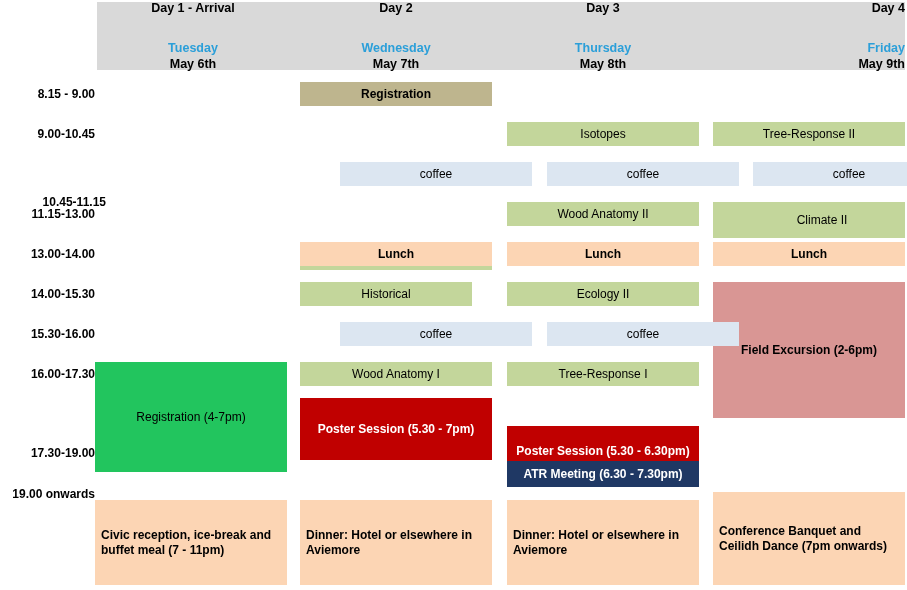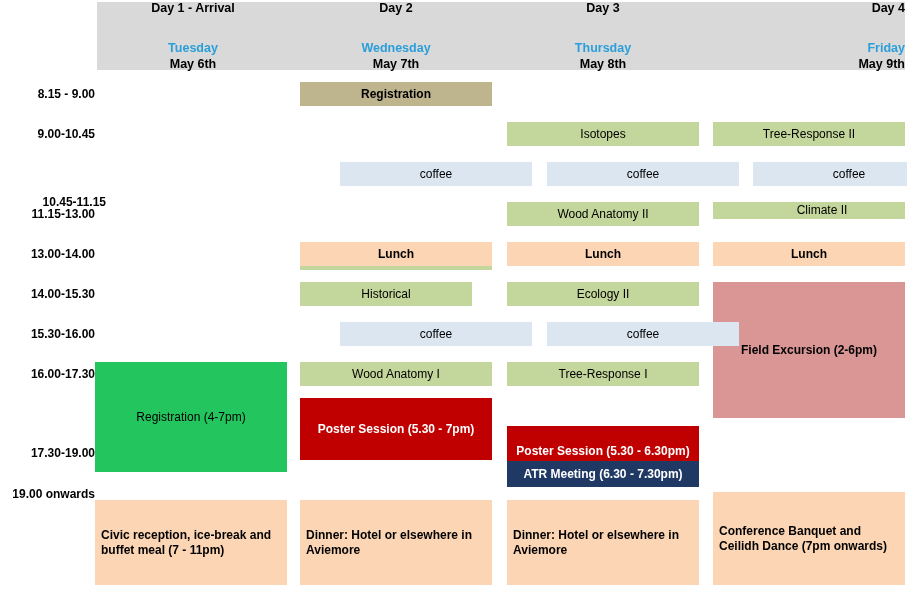--- a/index.html
+++ b/index.html
@@ -77,21 +77,21 @@
 
   <div class="blk green" style="left:507px;top:122px;width:192px;height:24px;">Isotopes</div>
   <div class="blk green" style="left:713px;top:122px;width:192px;height:24px;">Tree-Response II</div>
 
   <div class="blk blue" style="left:300px;top:162px;width:192px;height:24px;">coffee</div>
   <div class="blk blue" style="left:507px;top:162px;width:192px;height:24px;">coffee</div>
   <div class="blk blue" style="left:713px;top:162px;width:192px;height:24px;">coffee</div>
 
   <div class="blk green" style="left:300px;top:202px;width:192px;height:24px;margin-top:44px;">Ecology I</div>
   <div class="blk green" style="left:507px;top:202px;width:192px;height:24px;">Wood Anatomy II</div>
-  <div class="blk green" style="left:713px;top:202px;width:192px;height:17px;padding-left:32px;">Climate II</div>
+  <div class="blk green" style="left:713px;top:202px;width:192px;height:36px;padding-left:32px;">Climate II</div>
 
   <div class="blk peachbold" style="left:300px;top:242px;width:192px;height:24px;">Lunch</div>
   <div class="blk peachbold" style="left:507px;top:242px;width:192px;height:24px;">Lunch</div>
   <div class="blk peachbold" style="left:713px;top:242px;width:192px;height:24px;">Lunch</div>
 
   <div class="blk green" style="left:300px;top:282px;width:172px;height:24px;">Historical</div>
   <div class="blk green" style="left:507px;top:282px;width:192px;height:24px;">Ecology II</div>
 
   <div class="blk rose" style="left:713px;top:282px;width:192px;height:136px;">Field Excursion (2-6pm)</div>
 

